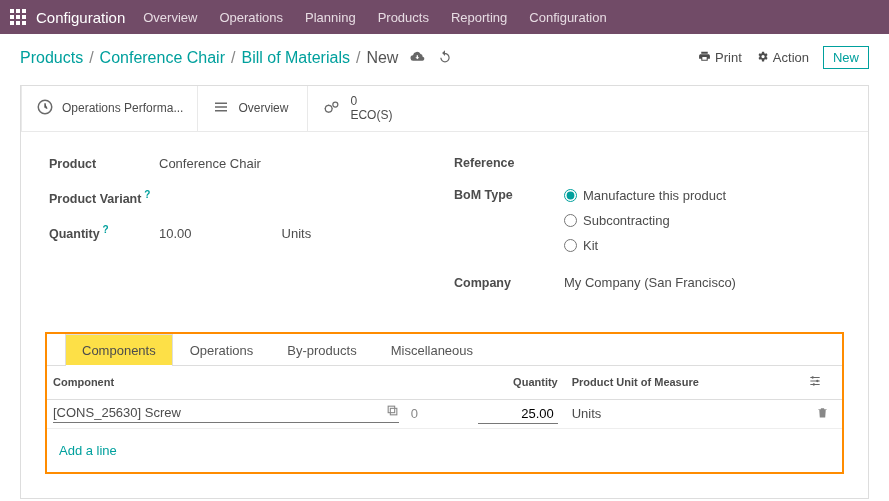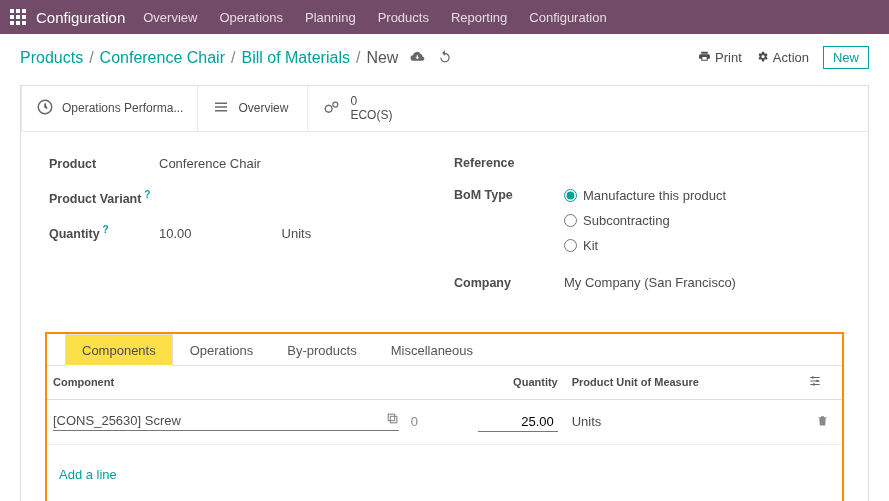--- a/index.html
+++ b/index.html
@@ -52,21 +52,21 @@
   .orange-box { border: 2px solid #ff8c00; }
   .tabs { display: flex; border-bottom: 1px solid #ddd; }
   .tab { padding: 8px 16px; font-size: 13px; color: #555; cursor: pointer; border: 1px solid transparent; border-bottom: none; margin-bottom: -1px; }
   .tab.active { border-color: #ddd; background: #fde047; color: #4c4c4c; font-weight: 500; position: relative; margin-left: 18px; }
   .tab.active::after { content:""; position:absolute; left:0; right:0; bottom:-1px; height:2px; background:#fff; }
   
   
   .tbl { width: 100%; border-collapse: collapse; }
   .tbl th { text-align: left; font-weight: 600; font-size: 11px; padding: 8px 6px; border-bottom: 1px solid #ddd; }
   .tbl th.qty, .tbl td.qty { text-align: right; }
-  .tbl td { padding: 12px 6px; border-bottom: 1px solid #eee; font-size: 13px; vertical-align: middle; }
+  .tbl td { padding: 4px 6px; border-bottom: 1px solid #eee; font-size: 13px; vertical-align: middle; }
   .tbl .prod-cell { display: flex; align-items: center; justify-content: space-between; border-bottom: 1px solid #777; padding-bottom: 2px; }
   .copy-ic, .del-ic, .sliders-ic { color: #888; cursor: pointer; font-size: 13px; }
   .qty-input { border: none; border-bottom: 1px solid #777; padding: 2px 4px; font-size: 13px; text-align: right; width: 80px; background: transparent; }
   .add-line { color: #00a09d; cursor: pointer; font-size: 13px; padding: 10px 6px; display: block; }
   .th-ctrl { width: 28px; text-align: center; }
   .num-col { color: #888; }
 </style>
 </head>
 <body>
 

